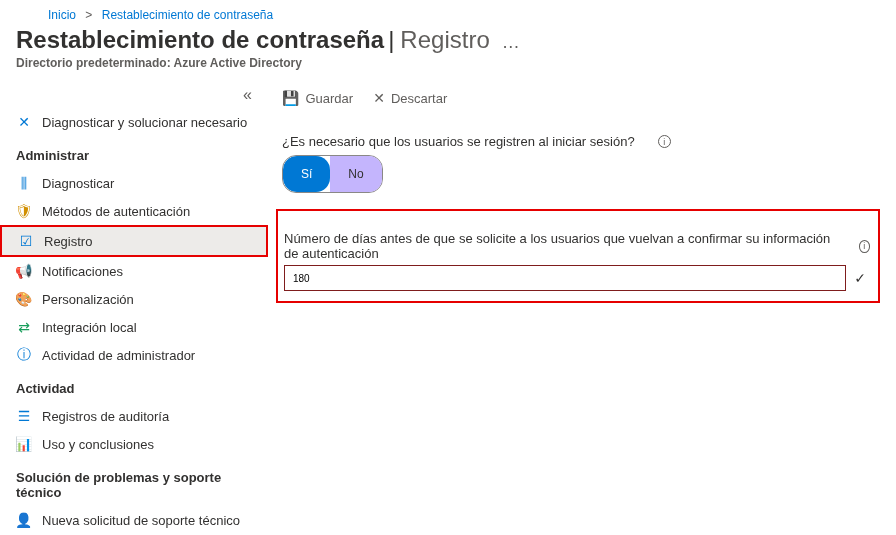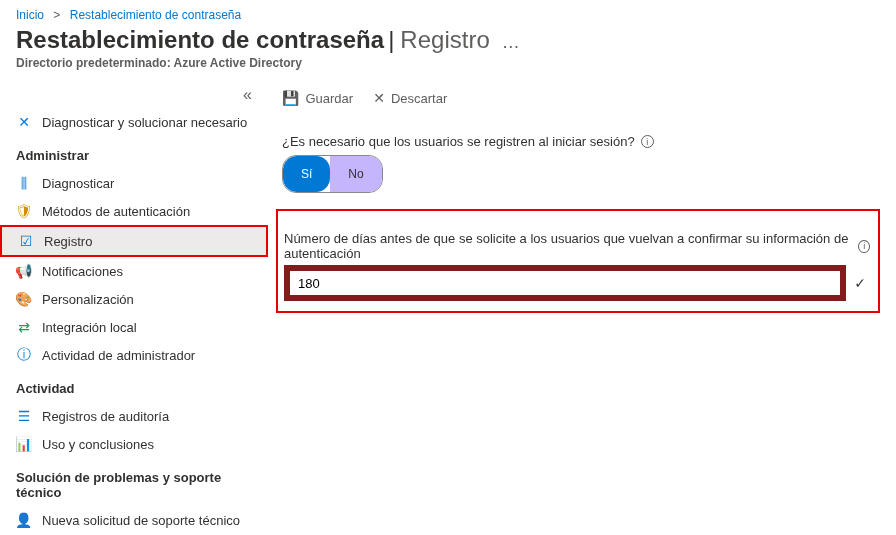--- a/index.html
+++ b/index.html
@@ -1,18 +1,18 @@
 <!DOCTYPE html>
 <html><head>
   <meta charset="utf-8">
   <style>
     * { box-sizing: border-box; margin: 0; padding: 0; }
     body { font-family: "Segoe UI", Arial, sans-serif; font-size: 13px; color: #323130; background: #fff; width: 896px; }
     
-    .breadcrumb { padding: 8px 16px 4px; font-size: 12px; }
+    .breadcrumb { padding: 8px 32px 4px; font-size: 12px; margin-left: 16px; }
     .breadcrumb a { color: #0078d4; text-decoration: none; }
     .breadcrumb .sep { color: #605e5c; margin: 0 6px; }
     
     .header { display: flex; align-items: baseline; padding: 0 16px 2px; }
     .header h1 { font-size: 24px; font-weight: 600; }
     .header .sub { font-size: 24px; font-weight: 400; color: #605e5c; margin-left: 6px; }
     .header .dots { color: #605e5c; margin-left: 12px; font-size: 18px; letter-spacing: 2px; cursor: pointer; }
     
     .subtitle { padding: 0 16px 12px; font-size: 12px; color: #605e5c; font-weight: bold; }
     
@@ -25,31 +25,31 @@
     .nav-item .icon { width: 16px; height: 16px; margin-right: 10px; display: inline-flex; align-items: center; justify-content: center; font-size: 14px; }
     .nav-section { padding: 12px 16px 6px; font-weight: 600; font-size: 13px; }
     
     .highlight-red { border: 2px solid #e60000; }
     
     .content { flex: 1; padding: 0 16px 16px 8px; }
     .toolbar { display: flex; gap: 20px; padding: 8px 0 16px 6px; border-bottom: 0; }
     .tool-btn { display: inline-flex; align-items: center; gap: 6px; color: #605e5c; font-size: 13px; cursor: pointer; }
     .tool-btn .icon { font-size: 14px; }
     
-    .field-label { font-size: 13px; color: #323130; margin: 12px 0 6px 6px; display: flex; align-items: center; gap: 6px; }
+    .field-label { font-size: 13px; color: #323130; margin: 12px 0 6px 6px; display: flex; align-items: center; gap: 23px; }
     .info-icon { width: 13px; height: 13px; border: 1px solid #605e5c; border-radius: 50%; display: inline-flex; align-items: center; justify-content: center; font-size: 9px; color: #605e5c; cursor: pointer; }
     
     .toggle { display: inline-flex; border: 1px solid #8a8886; border-radius: 14px; overflow: hidden; margin-left: 6px; height: 38px; }
     .toggle .opt { padding: 0 18px; display: inline-flex; align-items: center; font-size: 12px; cursor: pointer; }
     .toggle .opt.selected { background: #0078d4; color: #fff; border-radius: 14px; }
     .toggle .opt:not(.selected) { background: #c4b5fd; color: #323130; }
     
     .field-box { border: 2px solid #e60000; padding: 4px 8px 10px 6px; margin-top: 16px; }
     .input-row { display: flex; align-items: center; margin-top: 4px; }
-    .text-input { flex: 1; border: 6px solid #7f1d1d; padding: 12px 8px; font-size: 13px; outline: none; height: 26px; }
+    .text-input { flex: 1; border: 1px solid #7f1d1d; padding: 12px 8px; font-size: 10px; outline: none; height: 26px; }
     .check-right { color: #323130; font-size: 14px; margin-left: 4px; padding: 0 4px; }
   </style>
 </head>
 <body>
 
 <div class="breadcrumb">
   <a href="#">Inicio</a>
   <span class="sep">&gt;</span>
   <a href="#">Restablecimiento de contraseña</a>
 </div>

